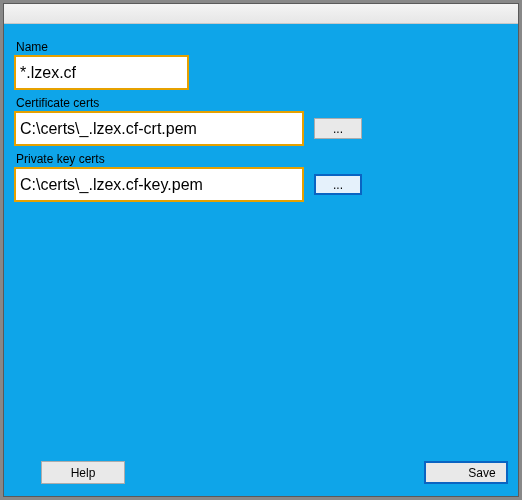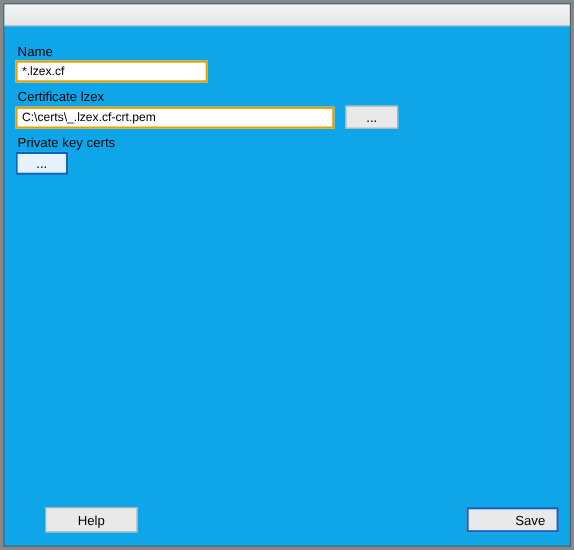--- a/index.html
+++ b/index.html
@@ -40,26 +40,26 @@
     margin-top: 6px;
     margin-bottom: 1px;
     padding-left: 2px;
   }
   .row {
     display: flex;
     align-items: center;
     gap: 10px;
   }
   .txt {
-    height: 20px;
+    height: 35px;
     background: #fff;
     border: 2px solid #e6a100;
     padding: 0 4px;
     font-family: inherit;
-    font-size: 11px;
+    font-size: 16px;
     color: #000;
     outline: none;
   }
   .txt.name { width: 175px; }
   .txt.wide { width: 290px; }
   .browse-btn {
     width: 48px;
     height: 21px;
     background: #e9e9e9;
     border: 1px solid #acacac;
@@ -102,28 +102,29 @@
 <body>
 
 <div class="window">
   <div class="titlebar"></div>
 
   <div class="content">
 
     <span class="field-label">Name</span>
     <input type="text" class="txt name" value="*.lzex.cf" style="">
 
-    <span class="field-label">Certificate lzex</span>
+    <span class="field-label">Certificate certs</span>
     <div class="row">
       <input type="text" class="txt wide" value="C:\certs\_.lzex.cf-crt.pem" style="">
       <button class="browse-btn">...</button>
     </div>
 
     <span class="field-label">Private key certs</span>
     <div class="row">
+      <input type="text" class="txt wide" value="C:\certs\_.lzex.cf-key.pem" style="">
       <button class="browse-btn focused">...</button>
     </div>
 
   </div>
 
   <div class="footer">
     <button class="btn">Help</button>
     <button class="btn default">Save</button>
   </div>
 </div>

